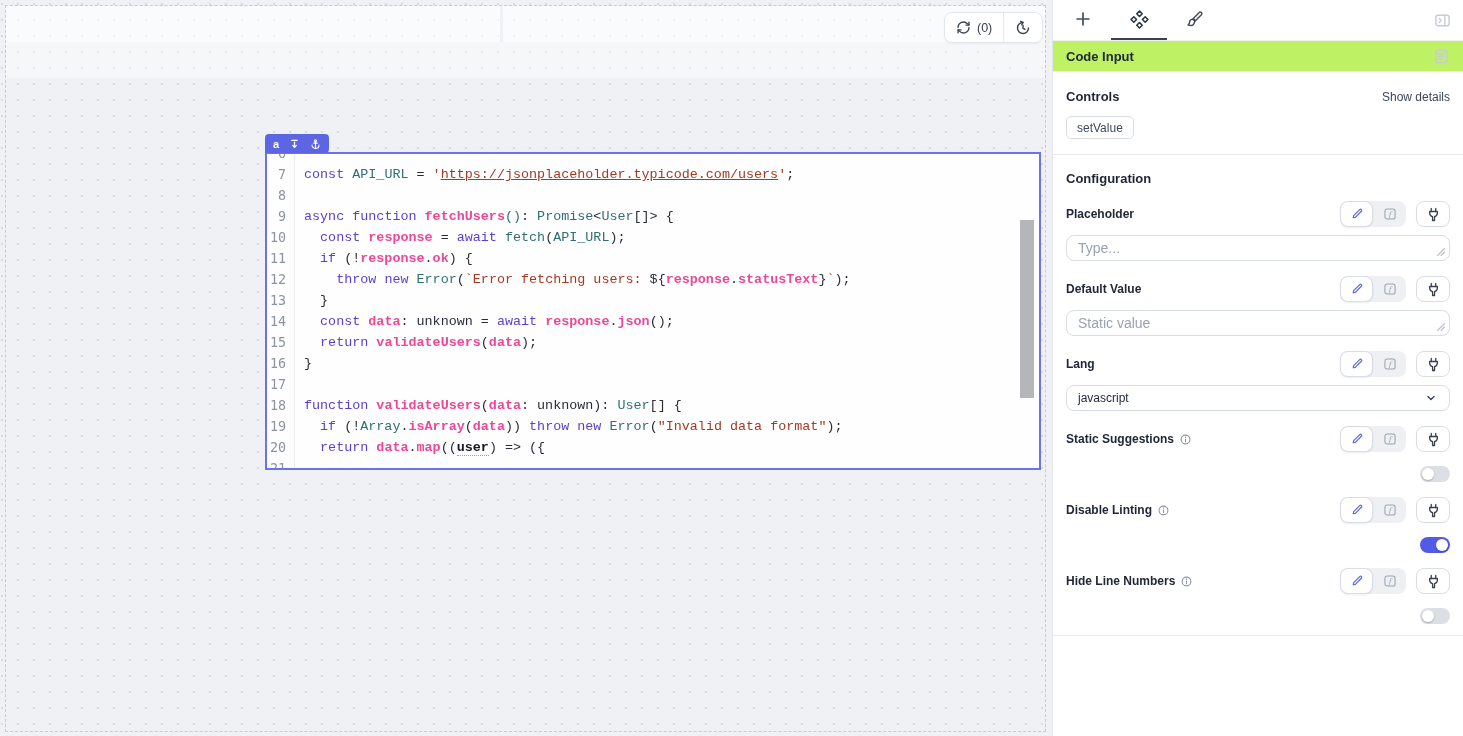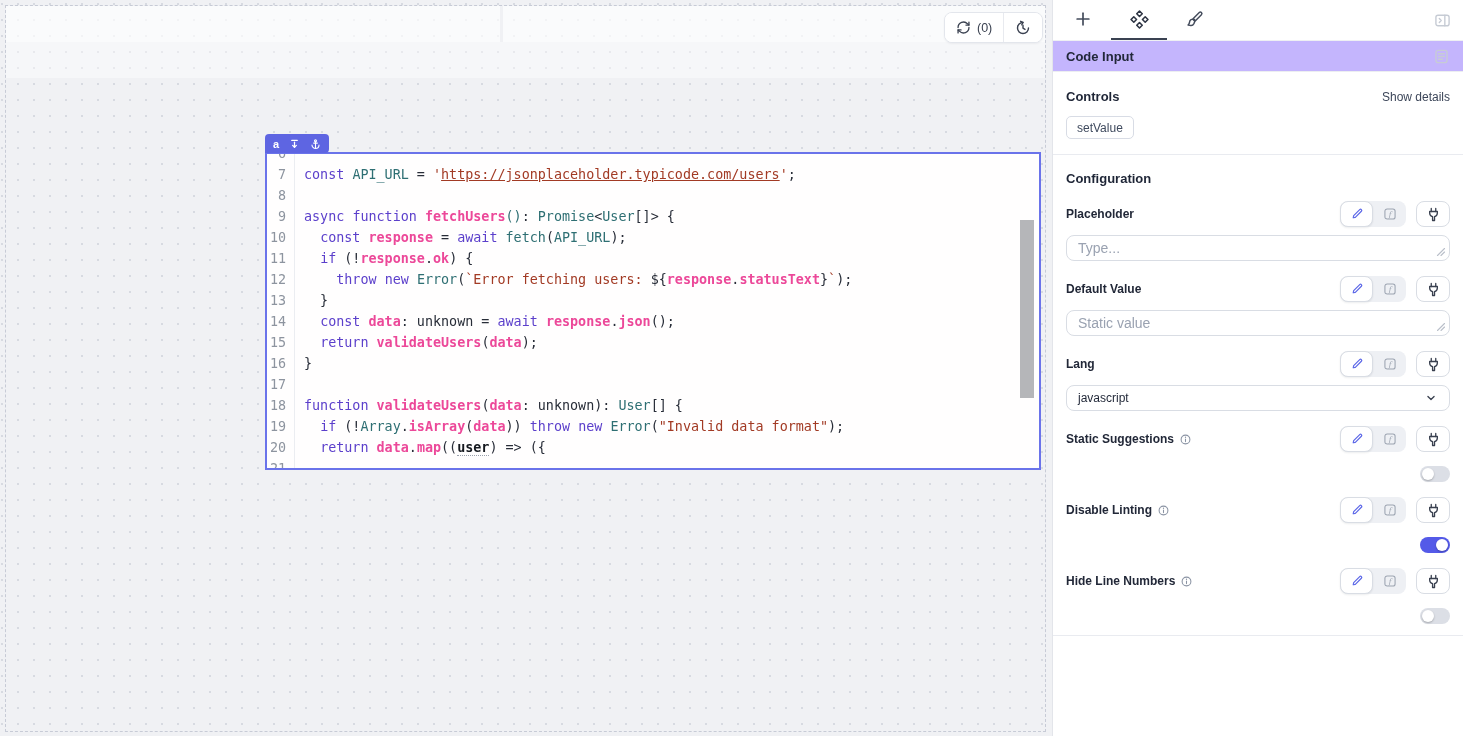--- a/index.html
+++ b/index.html
@@ -31,42 +31,42 @@
             background:#fffefe; border:2px solid #6a73ea; }
   .widget-chip { position:absolute; left:-2px; top:-20px; height:19px; padding:0 8px;
                  background:#5e65e2; border-radius:4px 4px 4px 0; display:flex; align-items:center;
                  gap:10px; color:#fff; font-size:11px; font-weight:bold; cursor:pointer; }
   .editor { position:relative; width:100%; height:100%; overflow:hidden;
             font-family:"DejaVu Sans Mono", monospace; font-size:13.4px; }
   .code-lines { margin-top:-11px; }
   .code-line { height:21px; line-height:21px; white-space:pre; display:flex; }
   .gutter-num { width:28px; flex:none; text-align:right; padding-right:8px; color:#8d949f;
                 border-right:1px solid #ebedf1; }
-  .code-text { padding-left:9px; color:#242933; }
+  .code-text { padding-left:9px; color:#242933;font-family:Liberation Mono, monospace; }
   .tok-kw { color:#5b3fcb; }
   .tok-def { color:#2e6f73; }
   .tok-id { color:#ec4899; font-weight:bold; }
   .tok-pl { color:#282d38; }
   .tok-str { color:#a23a24; }
   .tok-strlink { color:#a23a24; text-decoration:underline; }
   .tok-lint { color:#15191f; font-weight:bold; border-bottom:1.5px dotted #9aa1ad; }
   .scroll-thumb { position:absolute; right:5px; top:66px; width:14px; height:178px;
                   background:#b5b6b9; }
 
   
   .inspector { width:411px; height:736px; background:#fff; border-left:1px solid #e3e5ea;
                display:flex; flex-direction:column; color:#222838; }
   .tabbar { height:41px; flex:none; display:flex; align-items:stretch; padding:0 12px 0 2px;
             border-bottom:1px solid #eef0f3; }
   .tab { width:56px; display:flex; align-items:center; justify-content:center; background:none;
          border:none; border-bottom:2px solid transparent; color:#434b5b; cursor:pointer; gap:0; }
   .tab.active { border-bottom-color:#3a4252; color:#2d3443; }
   .collapse-btn { margin-left:auto; align-self:center; background:none; border:none; color:#c6cbd4;
                   cursor:pointer; display:flex; }
-  .comp-header { height:31px; flex:none; background:#c4b5fd; border-bottom:1px solid #eceef1;
+  .comp-header { height:31px; flex:none; background:#bef264; border-bottom:1px solid #eceef1;
                  display:flex; align-items:center; padding:0 13px; }
   .comp-title { font-size:13px; font-weight:bold; color:#22283a; }
   .doc-btn { margin-left:auto; background:none; border:none; color:#c7ccd5; display:flex; cursor:pointer; }
 
   .content { padding:0 13px; flex:1; overflow:hidden; }
   .controls-row { margin-top:17px; display:flex; justify-content:space-between; }
   .sec-title { font-size:13px; font-weight:bold; color:#1e2536; }
   .show-details { font-size:12px; color:#3c4659; background:none; border:none; cursor:pointer;
                   font-family:"Liberation Sans",sans-serif; }
   .chip-btn { margin-top:12px; height:23px; padding:0 10px; font-size:12px; color:#3f4a5e;

